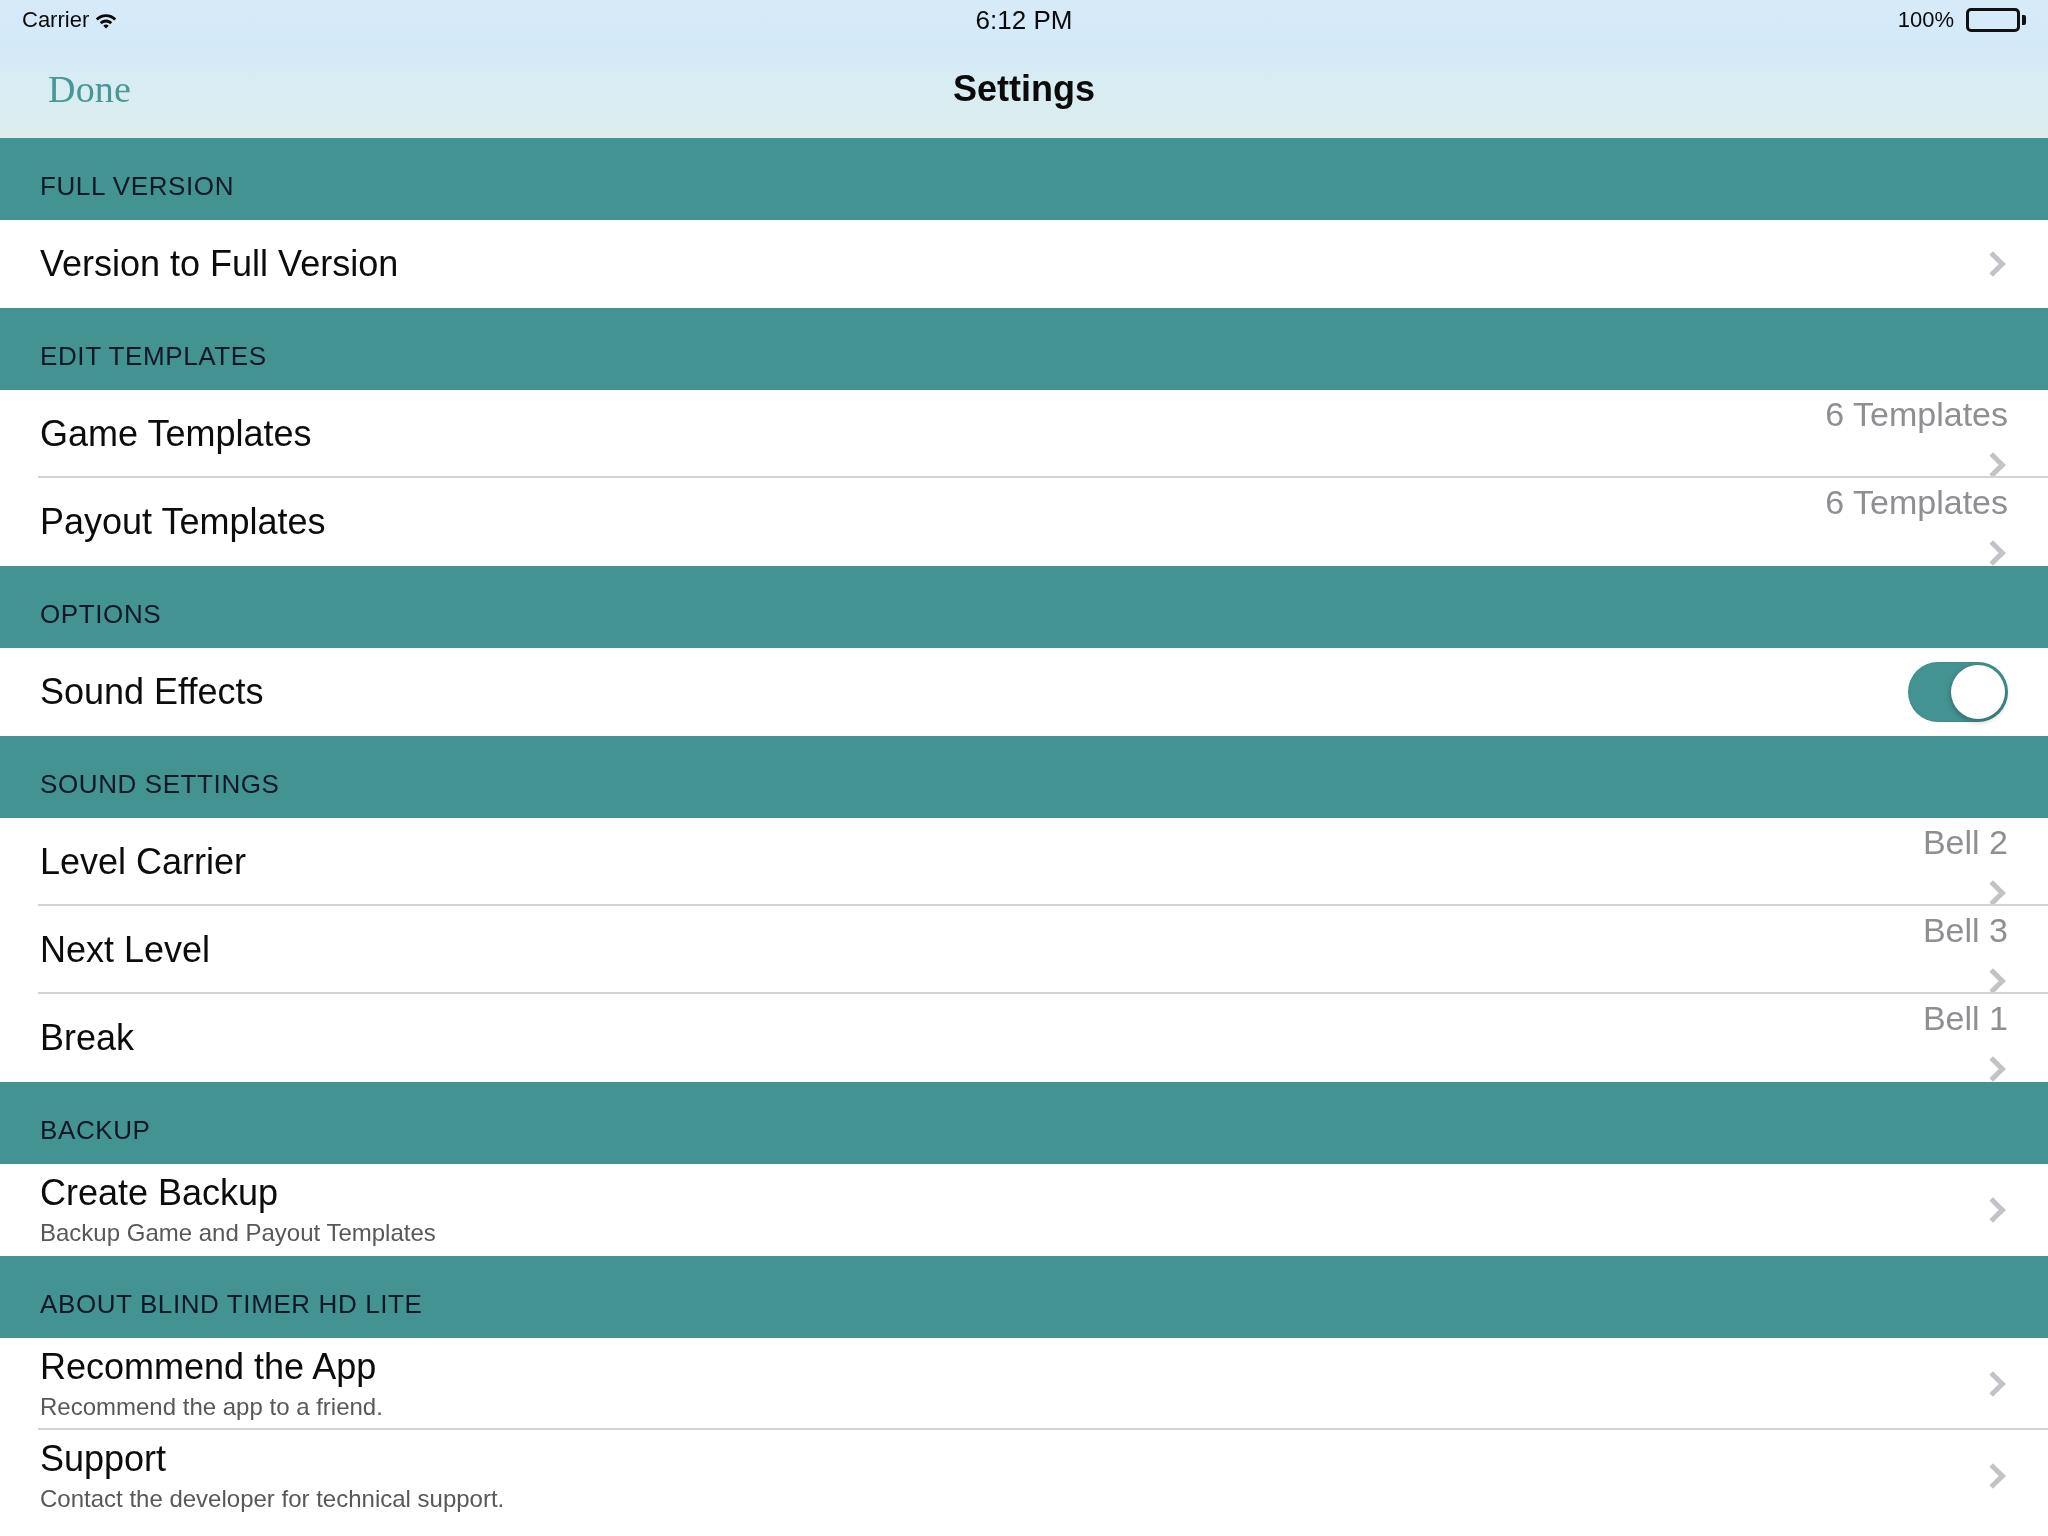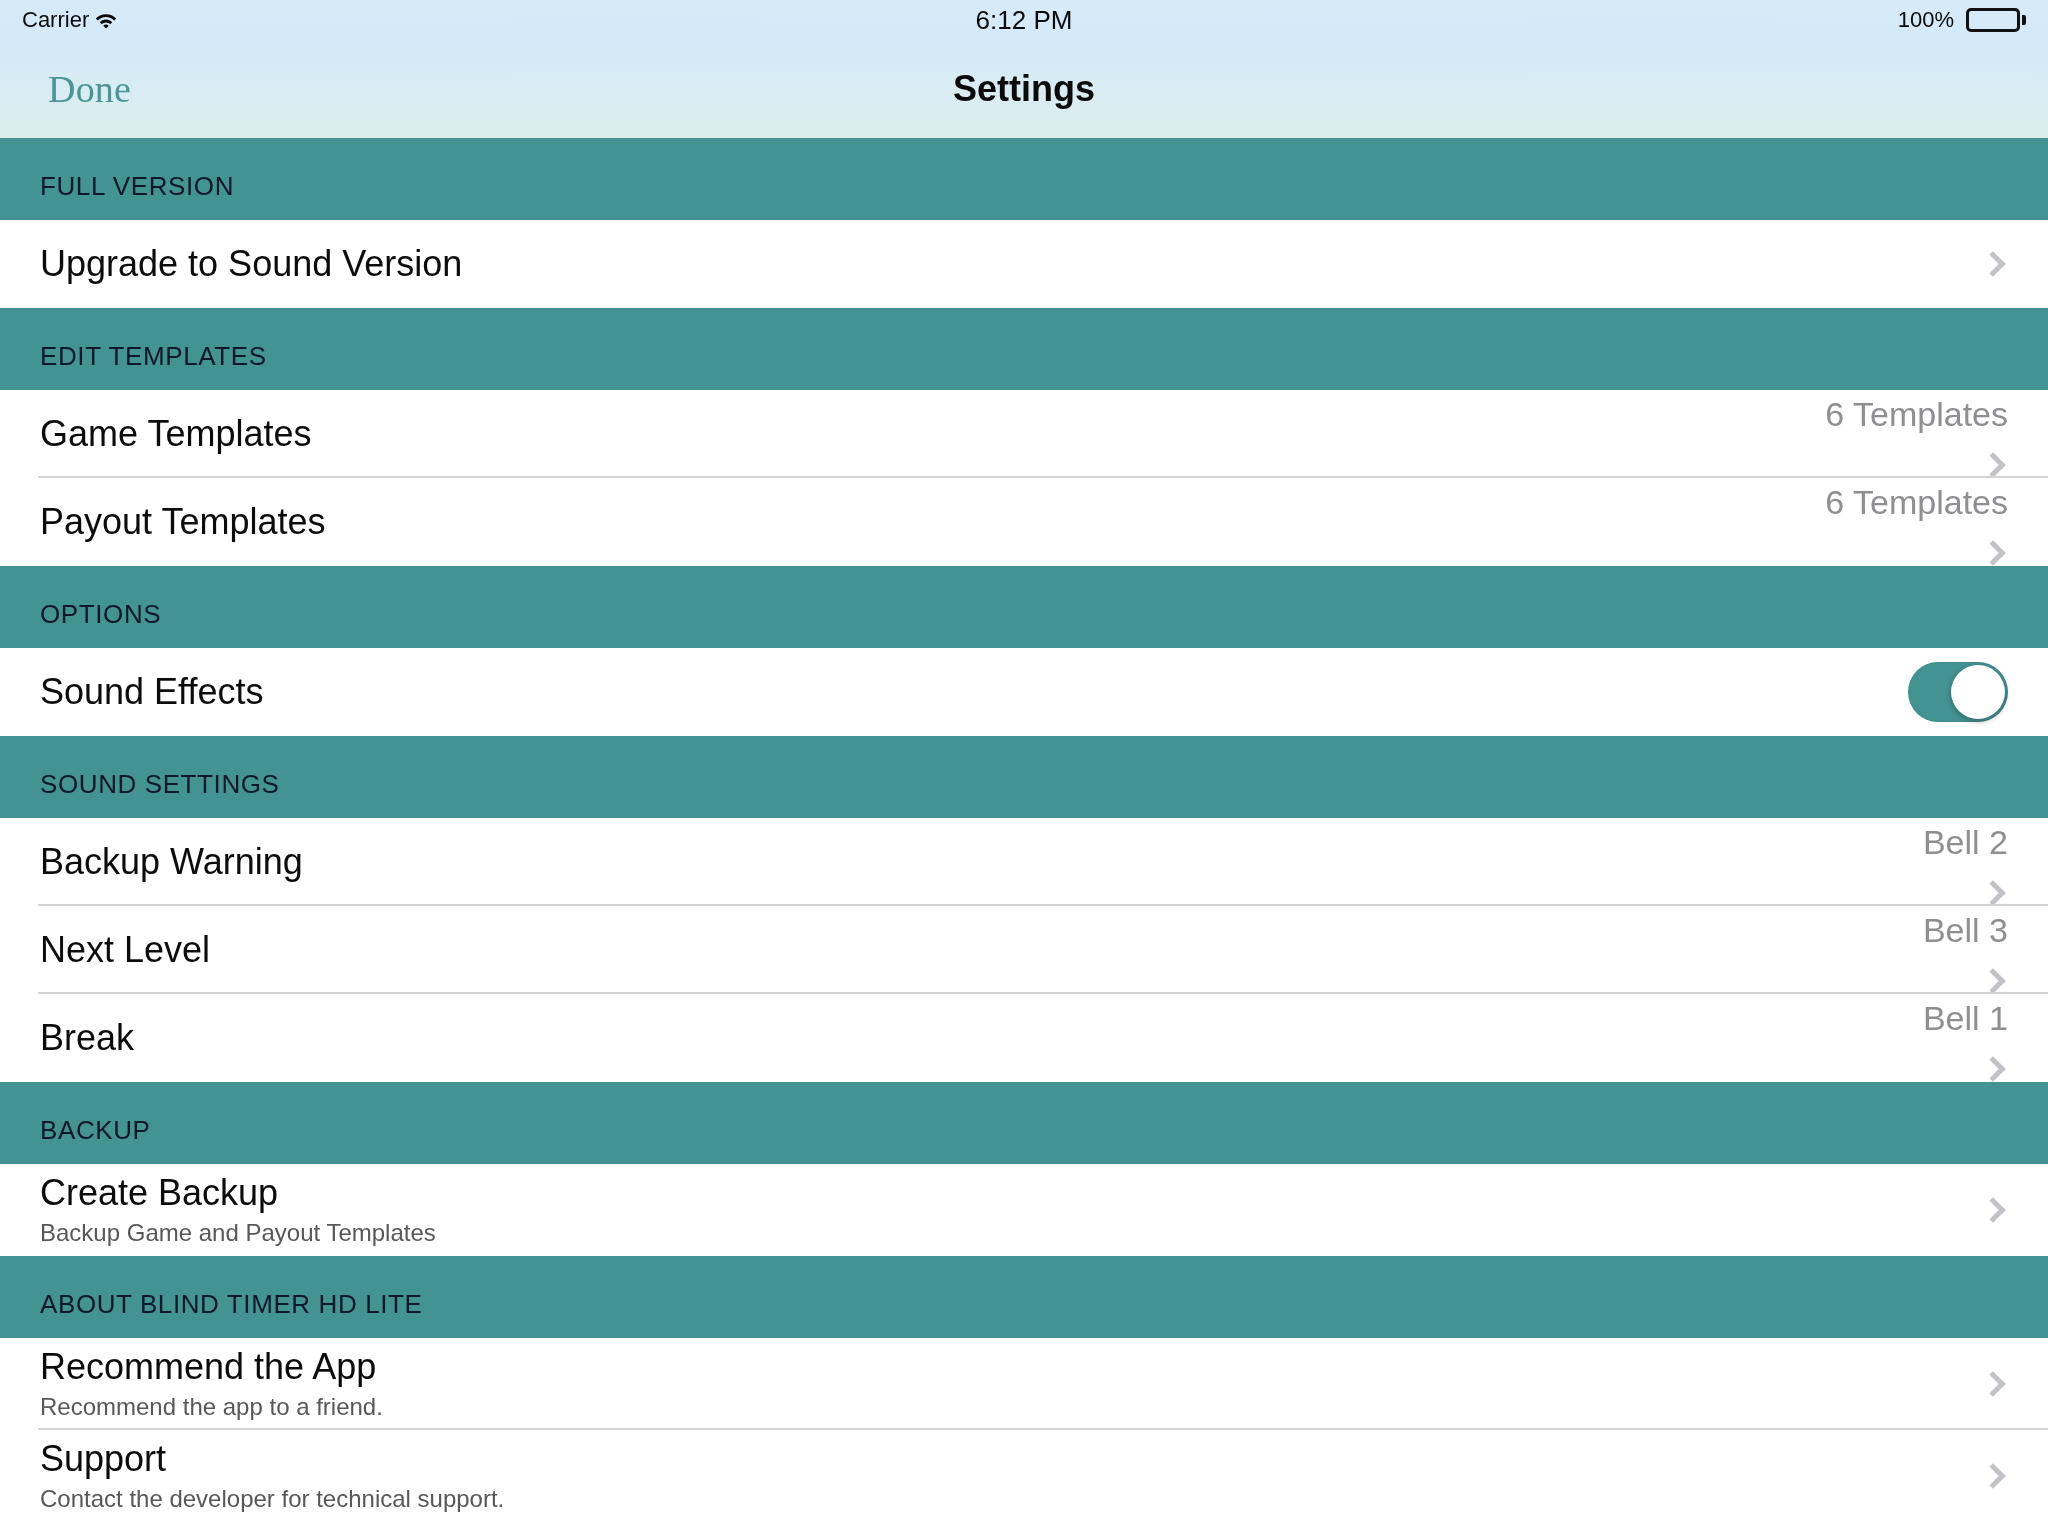--- a/index.html
+++ b/index.html
@@ -146,21 +146,21 @@
   <div class="navbar">
     <button class="nav-done">Done</button>
     <div class="nav-title">Settings</div>
   </div>
 
   <div id="sections-root">
       <div class="section-header">FULL VERSION</div>
       <div class="group">
         <div class="row last">
           <div class="row-text">
-            <div class="row-title">Upgrade to Sound Version</div>
+            <div class="row-title">Version to Full Version</div>
           </div>
           <div class="row-right">
             <span class="chevron"></span>
           </div>
         </div>
       </div>
       <div class="section-header">EDIT TEMPLATES</div>
       <div class="group">
         <div class="row">
           <div class="row-text">
@@ -192,21 +192,21 @@
             <div class="toggle">
               <div class="knob"></div>
             </div>
           </div>
         </div>
       </div>
       <div class="section-header">SOUND SETTINGS</div>
       <div class="group">
         <div class="row">
           <div class="row-text">
-            <div class="row-title">Backup Warning</div>
+            <div class="row-title">Level Carrier</div>
           </div>
           <div class="row-right">
             <span class="row-detail">Bell 2</span>
             <span class="chevron"></span>
           </div>
           <div class="sep"></div>
         </div>
         <div class="row">
           <div class="row-text">
             <div class="row-title">Next Level</div>

